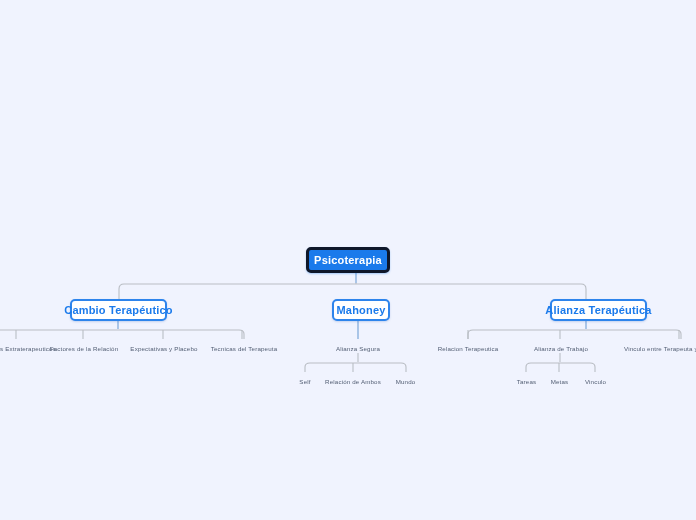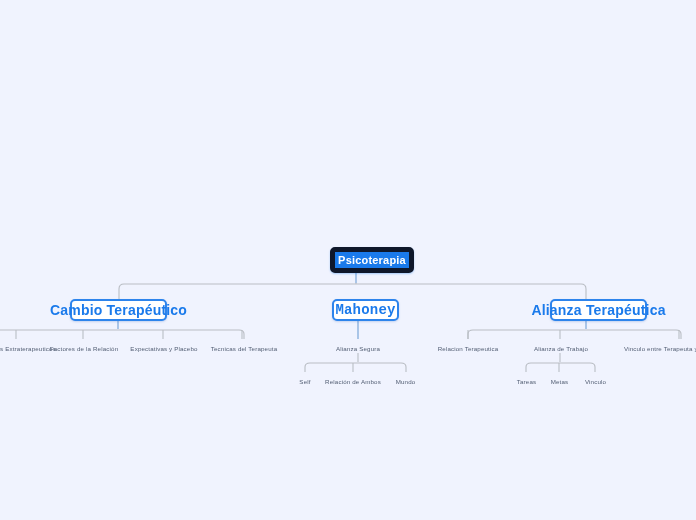--- a/index.html
+++ b/index.html
@@ -15,40 +15,39 @@
 
   .node {
     position:absolute;
     white-space:nowrap;
     display:flex; align-items:center; justify-content:center;
   }
 
   
   .node.root {
     background:#1a7aeb;
-    border:5px solid #0f172a;
+    border:3px solid #0f172a;
     border-radius:5px;
     color:#ffffff;
     font-weight:bold;
     font-size:11px;
     letter-spacing:.2px;
     height:26px;
     padding:0 14px;
     box-shadow:0 1px 2px rgba(26,122,235,.35);
-    margin-left:24px;
   }
 
   
   .node.branch {
     background:#ffffff;
     border:2px solid #2d84ec;
     border-radius:5px;
     color:#1a7aeb;
     font-weight:bold;
-    font-size:14px;
+    font-size:11px;
     letter-spacing:.2px;
     height:22px;
     padding:0 11px;
     box-shadow:0 1px 2px rgba(70,120,200,.25);
   }
 
   
   .node.leaf {
     color:#525e73;
     font-size:6.2px;
@@ -97,21 +96,21 @@
   </svg>
 
   <div class="node root" style="left:306px; top:247px; width:84px;">
     <span>Psicoterapia</span>
   </div>
 
   <div class="node branch" style="left:70px; top:299px; width:97px;">
     <span>Cambio Terapéutico</span>
   </div>
 
-  <div class="node branch" style="left:332px; top:299px; width:67px;font-family:Liberation Mono, monospace;">
+  <div class="node branch" style="left:332px; top:299px; width:58px;">
     <span>Mahoney</span>
   </div>
 
   <div class="node branch" style="left:538px; top:299px; width:97px;margin-left:12px;">
     <span>Alianza Terapéutica</span>
   </div>
 
   <div class="node leaf" style="left:-38px; top:343px; width:110px;">
     <span>Factores Extraterapeuticos</span>
   </div>

